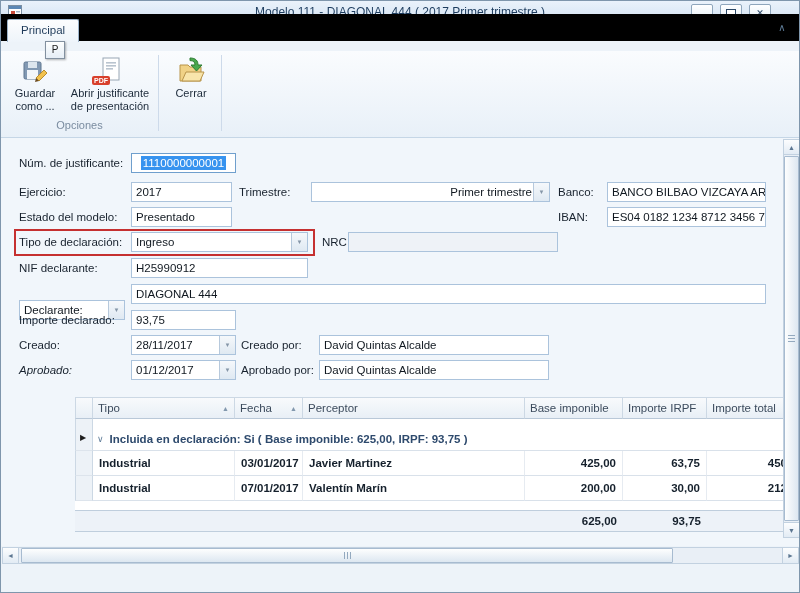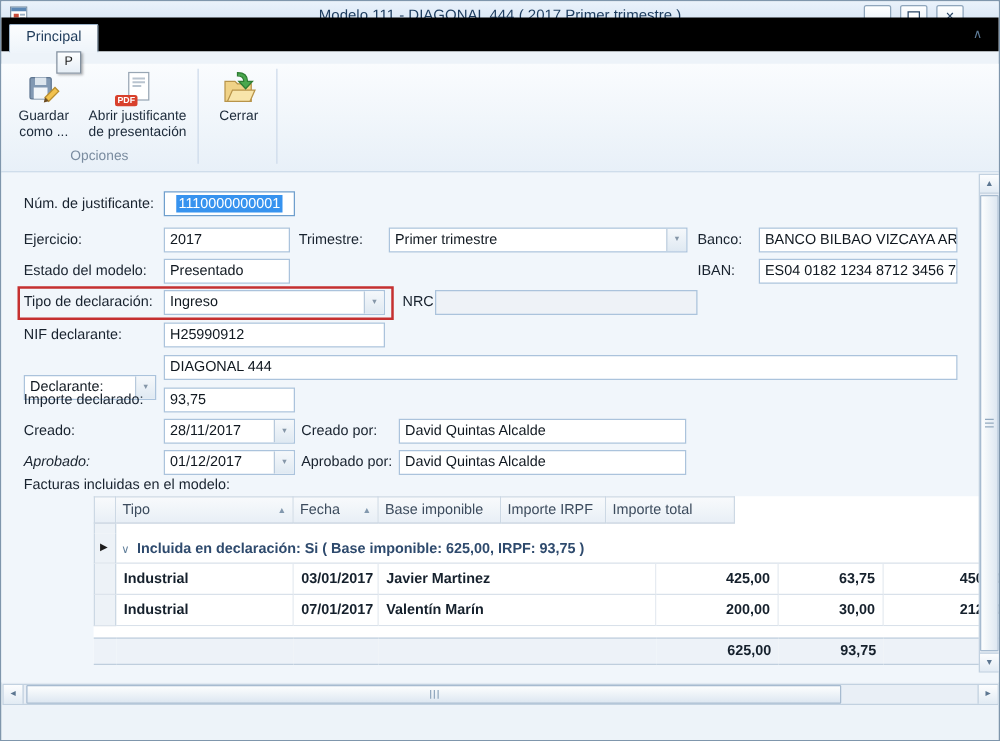--- a/index.html
+++ b/index.html
@@ -153,21 +153,21 @@
   <span class="flabel" style="left:18px;top:152px;">Núm. de justificante:</span>
   <div class="field" style="left:130px;top:152px;width:105px;border-color:#6f9fcd;text-align:center;">
     <span class="sel">1110000000001</span>
   </div>
 
   <span class="flabel" style="left:18px;top:181px;">Ejercicio:</span>
   <div class="field" style="left:130px;top:181px;width:101px;">
     <span>2017</span>
   </div>
   <span class="flabel" style="left:238px;top:181px;">Trimestre:</span>
-  <div class="field combo" style="left:310px;top:181px;width:239px;">
+  <div class="field combo" style="left:310px;top:181px;width:239px;text-align:right;">
     <span>Primer trimestre</span>
     <span class="arrow">
         <span>▼</span>
       </span>
   </div>
   <span class="flabel" style="left:557px;top:181px;">Banco:</span>
   <div class="field" style="left:606px;top:181px;width:159px;">
     <span>BANCO BILBAO VIZCAYA ARGENTARIA</span>
   </div>
 
@@ -230,32 +230,34 @@
     <span>01/12/2017</span>
     <span class="arrow">
         <span>▼</span>
       </span>
   </div>
   <span class="flabel" style="left:240px;top:359px;">Aprobado por:</span>
   <div class="field" style="left:318px;top:359px;width:230px;">
     <span>David Quintas Alcalde</span>
   </div>
 
-  <span class="flabel" style="left:18px;top:377px;">Facturas incluidas en el modelo:</span>
 
   <div class="grid">
     <div class="grow">
       <div class="hcell first c0"></div>
       <div class="hcell c1">
           <span>Tipo</span>
           <span class="sort">▲</span>
         </div>
       <div class="hcell c2">
           <span>Fecha</span>
           <span class="sort">▲</span>
+        </div>
+      <div class="hcell c3">
+          <span>Perceptor</span>
         </div>
       <div class="hcell c4">
           <span>Base imponible</span>
         </div>
       <div class="hcell c5">
           <span>Importe IRPF</span>
         </div>
       <div class="hcell c6">
           <span>Importe total</span>
         </div>

